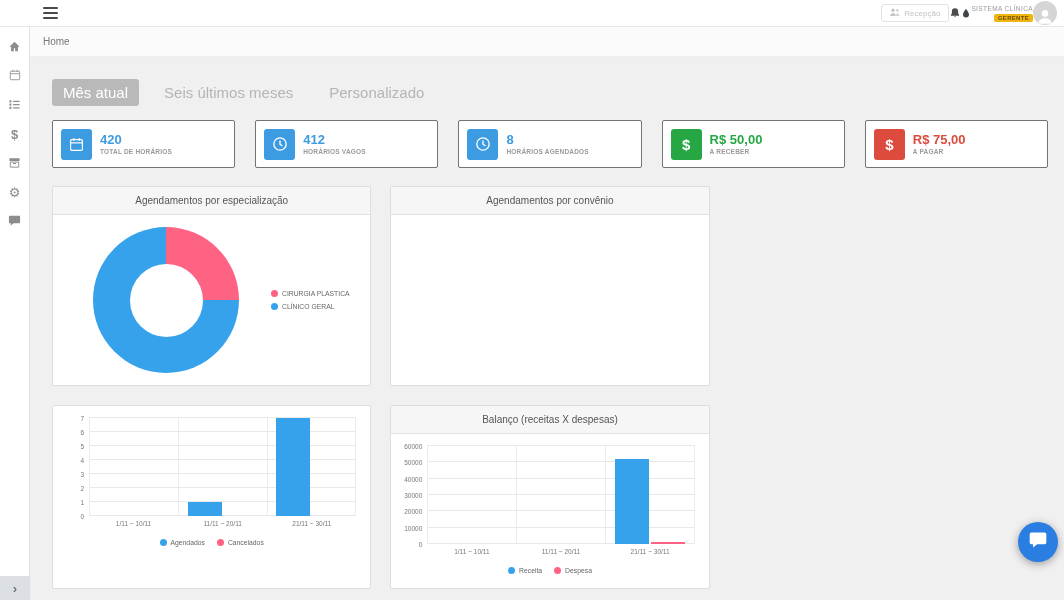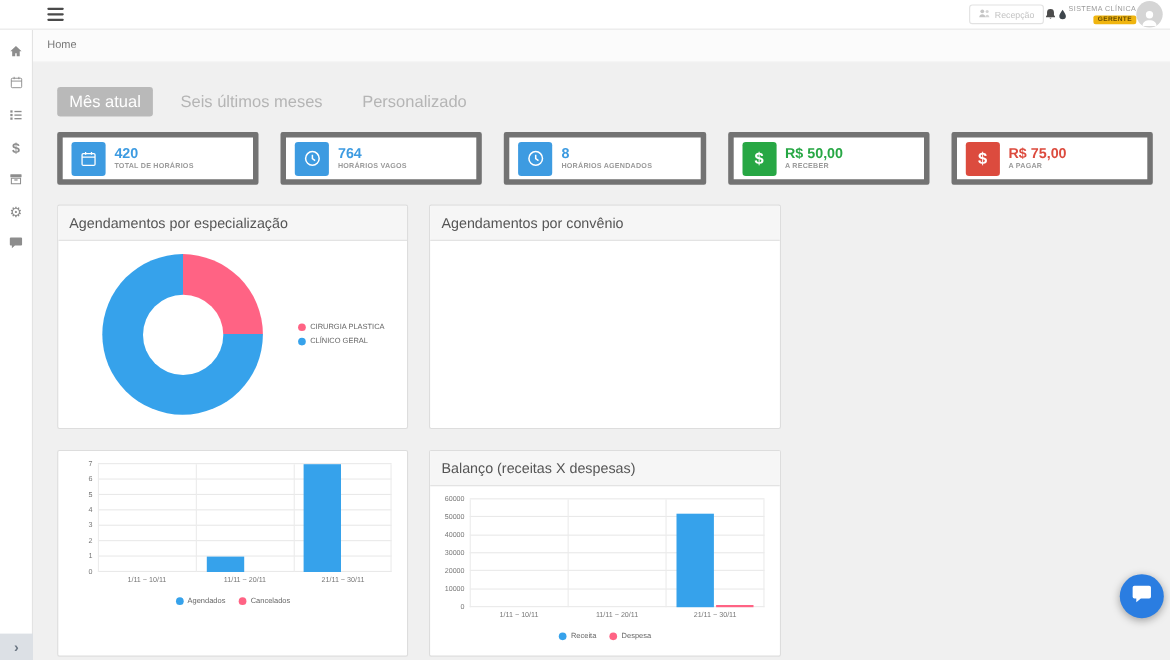--- a/index.html
+++ b/index.html
@@ -27,29 +27,29 @@
   .breadcrumb{position:absolute;top:27px;left:30px;right:0;height:30px;background:#fbfbfb;border-bottom:1px solid #eee;display:flex;align-items:center;padding-left:13px;font-size:10px;color:#777;z-index:4;}
 
   
   .main{position:absolute;top:57px;left:30px;right:0;bottom:0;padding:22px 16px 0 22px;}
 
   .tabs{display:flex;align-items:center;gap:14px;margin-bottom:14px;}
   .tab{font-size:15px;color:#b5b5b5;padding:5px 11px;border-radius:3px;cursor:pointer;}
   .tab.active{background:#b9b9b9;color:#fff;}
 
   .stats{display:flex;gap:20px;margin-bottom:18px;}
-  .stat-card{flex:1;background:#fff;border:5px solid #737373;border-radius:2px;height:48px;display:flex;align-items:center;padding:8px;gap:8px;}
+  .stat-card{flex:1;background:#fff;border:1px solid #737373;border-radius:2px;height:48px;display:flex;align-items:center;padding:8px;gap:8px;}
   .stat-icon{width:31px;height:31px;border-radius:3px;display:flex;align-items:center;justify-content:center;color:#fff;flex-shrink:0;font-weight:bold;}
   .stat-text{display:flex;flex-direction:column;line-height:1.25;min-width:0;}
   .stat-value{font-size:13px;font-weight:bold;white-space:nowrap;}
   .stat-label{font-size:6.5px;font-weight:bold;color:#9a9a9a;letter-spacing:.2px;white-space:nowrap;}
 
   .row{display:grid;grid-template-columns:1fr 1fr 1fr;gap:19px;margin-bottom:19px;}
   .panel{background:#fff;border:1px solid #ddd;border-radius:2px;overflow:hidden;}
-  .panel-header{background:#f6f6f6;border-bottom:1px solid #e2e2e2;padding:8px 10px;font-size:13px;color:#555;}
+  .panel-header{background:#f6f6f6;border-bottom:1px solid #e2e2e2;padding:8px 10px;font-size:10px;color:#555;text-align:center;}
   .panel-body{position:relative;}
   .row1 .panel-body{height:170px;}
   .row2 .panel-body{height:154px;}
 
   
   .donut{position:absolute;top:12px;left:40px;width:146px;height:146px;border-radius:50%;}
   .donut::after{content:"";position:absolute;inset:25%;background:#fff;border-radius:50%;}
   .pie-legend{position:absolute;left:218px;top:50%;transform:translateY(-50%);display:flex;flex-direction:column;gap:6px;}
   .legend-item{display:flex;align-items:center;gap:4px;font-size:6.8px;color:#666;cursor:pointer;}
   .legend-dot{width:7px;height:7px;border-radius:50%;flex-shrink:0;}
@@ -189,21 +189,21 @@
       </span>
     </div>
     <div class="stat-card">
       <span class="stat-icon" style="background: rgb(61, 155, 225);">
         <svg viewBox="0 0 14 14" width="16" height="16" fill="none" stroke="#fff" stroke-width="1.2">
             <circle cx="7" cy="7" r="5.4"></circle>
             <path d="M7 4v3.2l2.2 1.5"></path>
           </svg>
       </span>
       <span class="stat-text">
-        <span class="stat-value" style="color: rgb(61, 155, 225);">764</span>
+        <span class="stat-value" style="color: rgb(61, 155, 225);">412</span>
         <span class="stat-label">HORÁRIOS VAGOS</span>
       </span>
     </div>
     <div class="stat-card">
       <span class="stat-icon" style="background: rgb(61, 155, 225);">
         <svg viewBox="0 0 14 14" width="16" height="16" fill="none" stroke="#fff" stroke-width="1.2">
             <circle cx="7" cy="7" r="5.4"></circle>
             <path d="M7 4v3.2l2.2 1.5"></path>
           </svg>
       </span>

